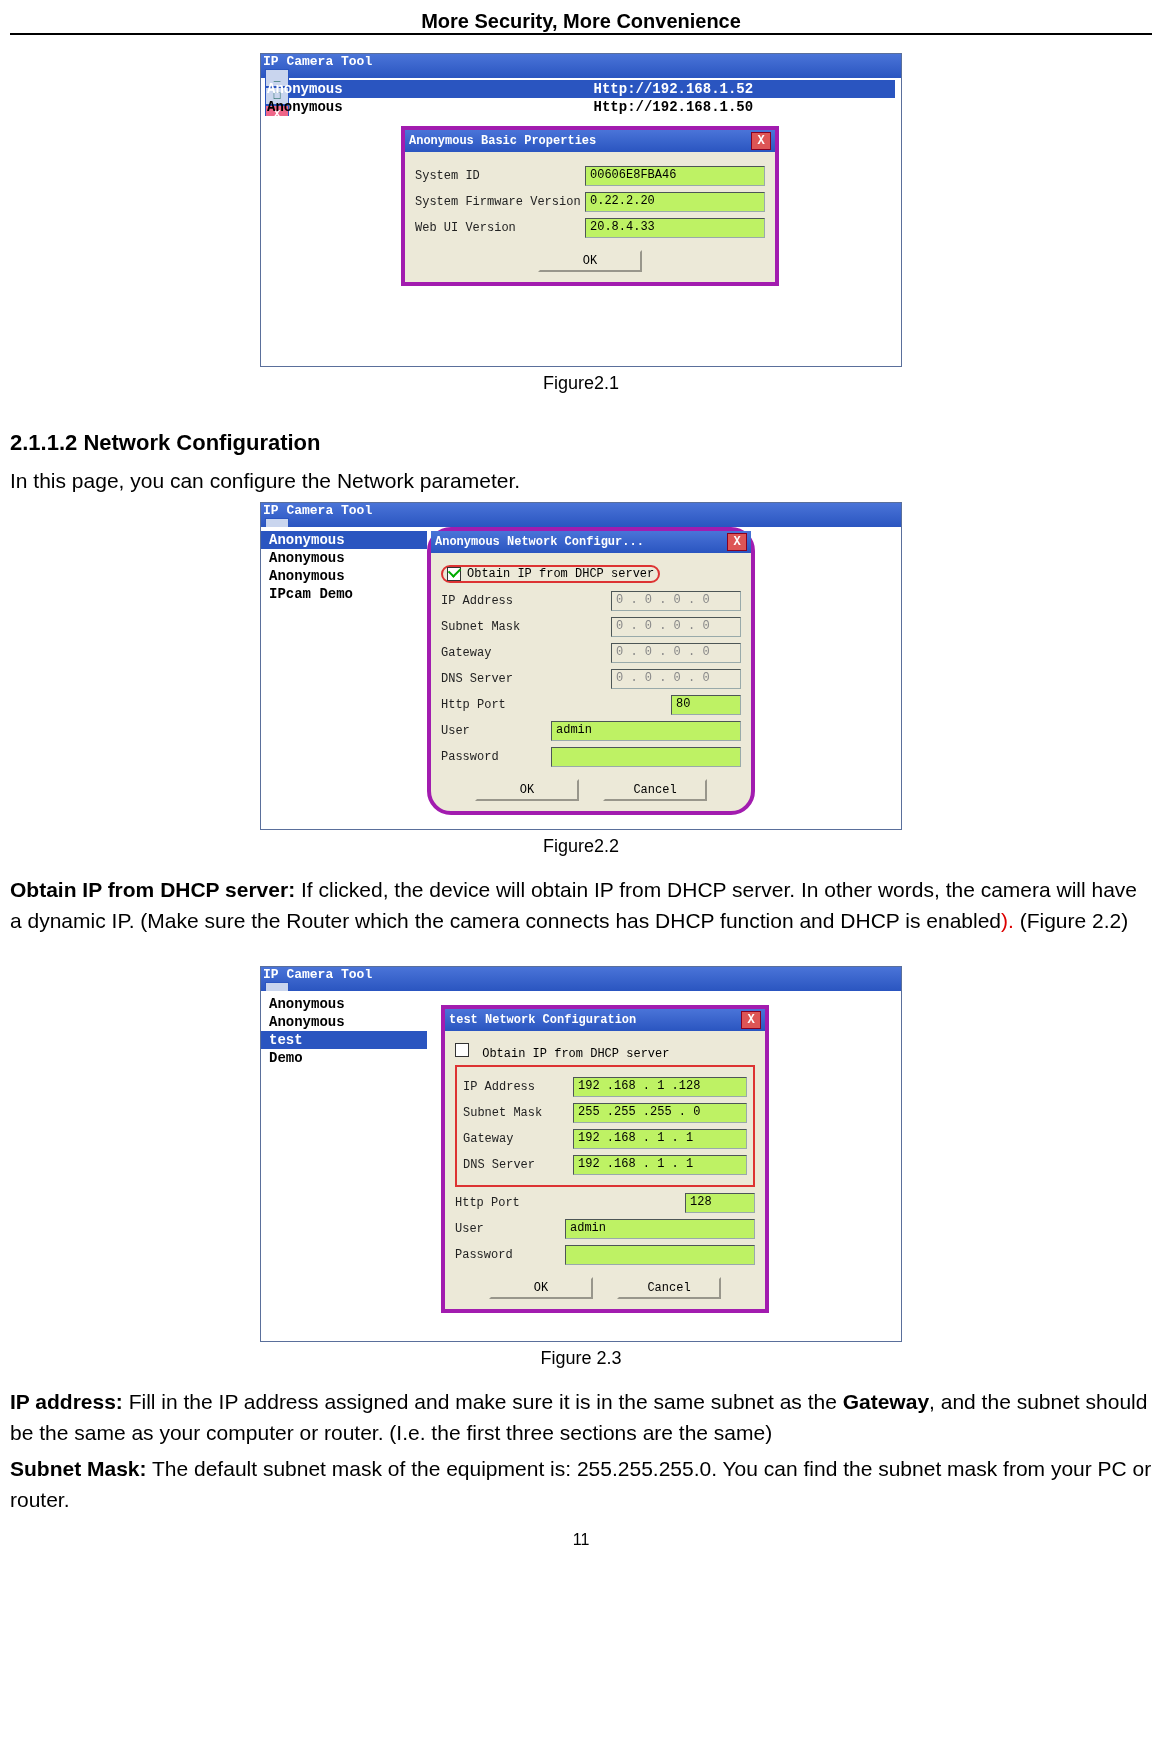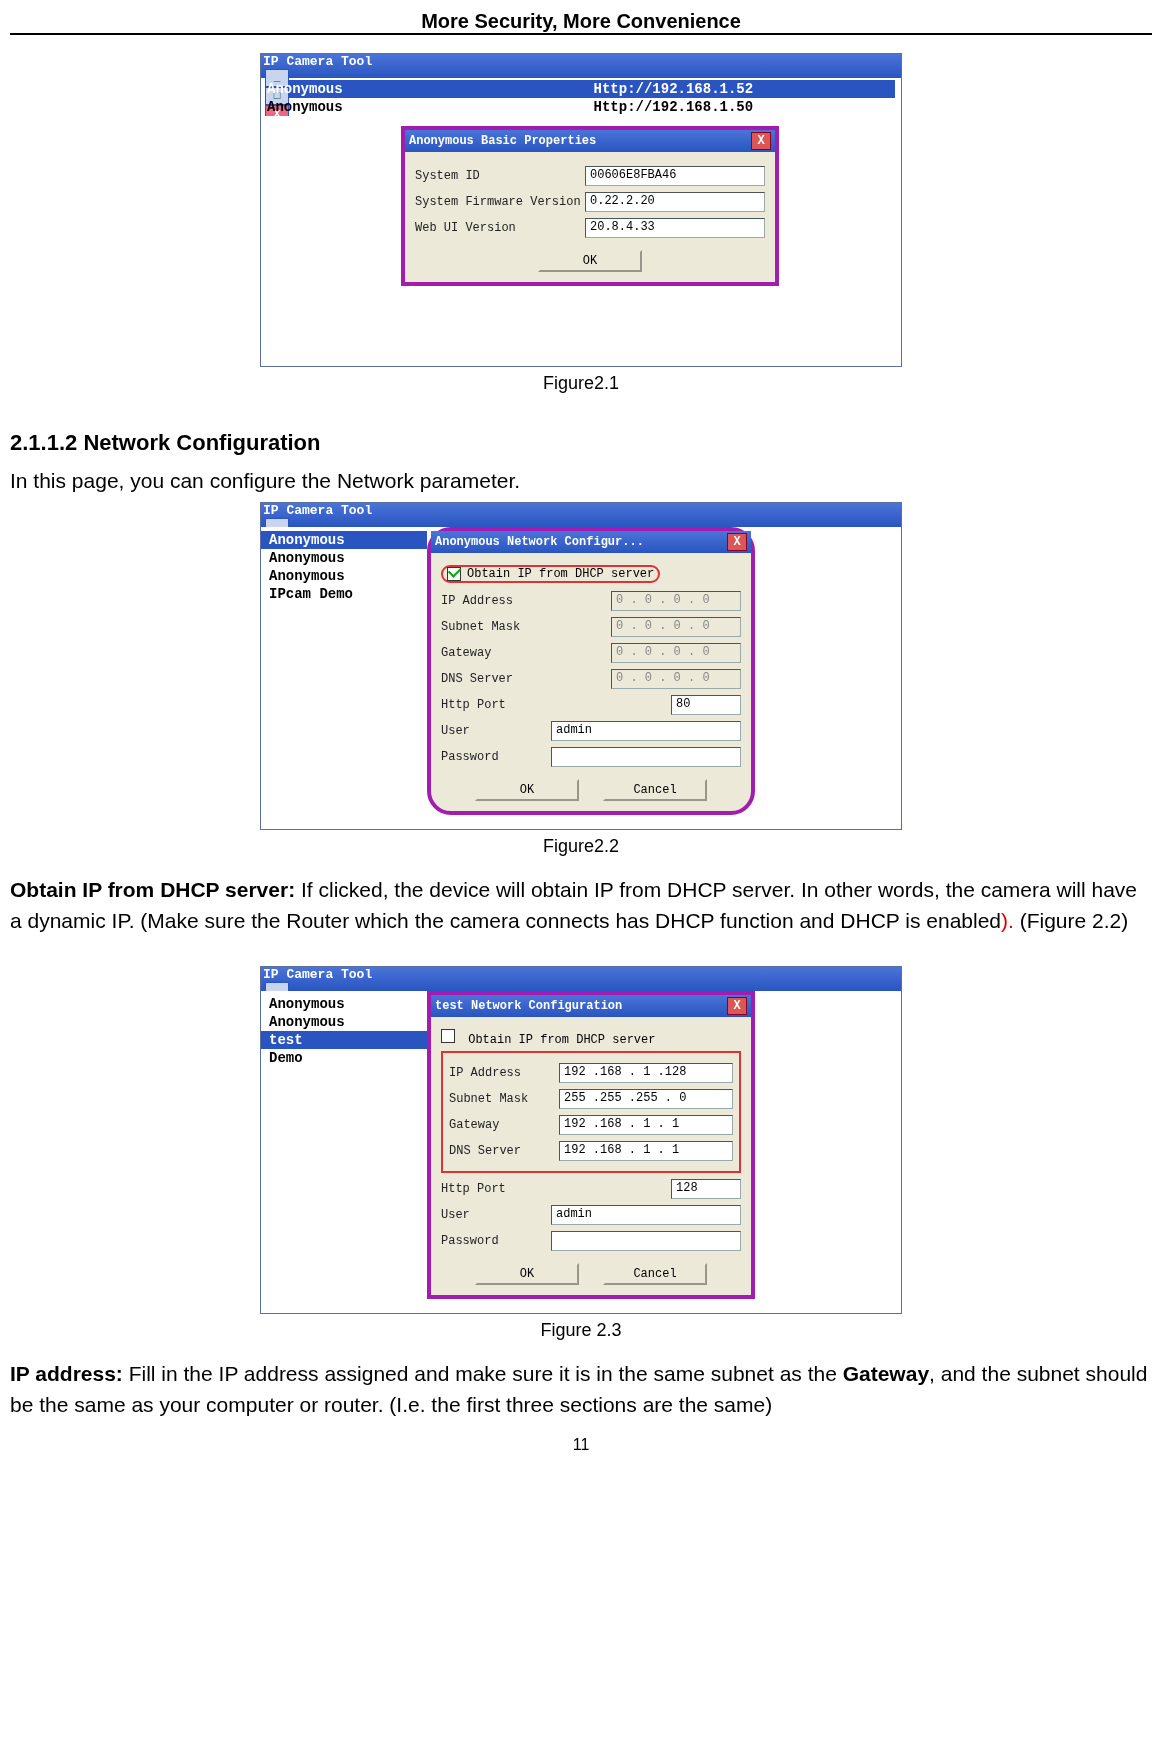--- a/index.html
+++ b/index.html
@@ -159,21 +159,21 @@
     margin: 6px 0;
   }
   .fieldrow .lab {
     width: 170px;
     text-align: left;
     color: #222;
   }
   .fieldrow .val {
     flex: 1;
     border: 1px inset #9aa;
-    background: #ffffff;
+    background: #bef264;
     padding: 1px 4px;
     min-height: 16px;
   }
   .fieldrow .val.gray {
     background: #ece9d8;
     color: #888;
   }
   .group-red {
     border: 2px solid #d33;
     padding: 4px 6px;
@@ -364,21 +364,21 @@
       <span class="tb-btn close">X</span>
     </div>
     <div class="split">
       <div class="side-names">
         <div>Anonymous</div>
         <div>Anonymous</div>
         <div class="sel">test</div>
         <div>Demo</div>
       </div>
       <div class="white-area" style="padding:0 0 14px 0;">
-        <div class="dialog" style="margin:0; width:320px;">
+        <div class="dialog" style="margin:14px; width:320px;">
           <div class="dlg-title">
             <span>test Network Configuration</span>
             <span class="x">X</span>
           </div>
           <div class="dlg-body">
             <div style="margin:4px 0 2px 0;">
               <span class="chk"></span>
               <span>Obtain IP from DHCP server</span>
             </div>
             <div class="group-red">
@@ -418,15 +418,18 @@
           </div>
         </div>
       </div>
     </div>
   </div>
   <div class="caption">Figure 2.3</div>
 
   <div class="para">
     <b>IP address:</b><span> Fill in the IP address assigned and make sure it is in the same subnet as the </span><b>Gateway</b><span>, and the subnet should be the same as your computer or router. (I.e. the first three sections are the same)</span>
   </div>
+  <div class="para">
+    <b>Subnet Mask:</b><span> The default subnet mask of the equipment is: 255.255.255.0. You can find the subnet mask from your PC or router.</span>
+  </div>
 
   <div class="pagenum">11</div>
 </div>
 
 </body></html>

